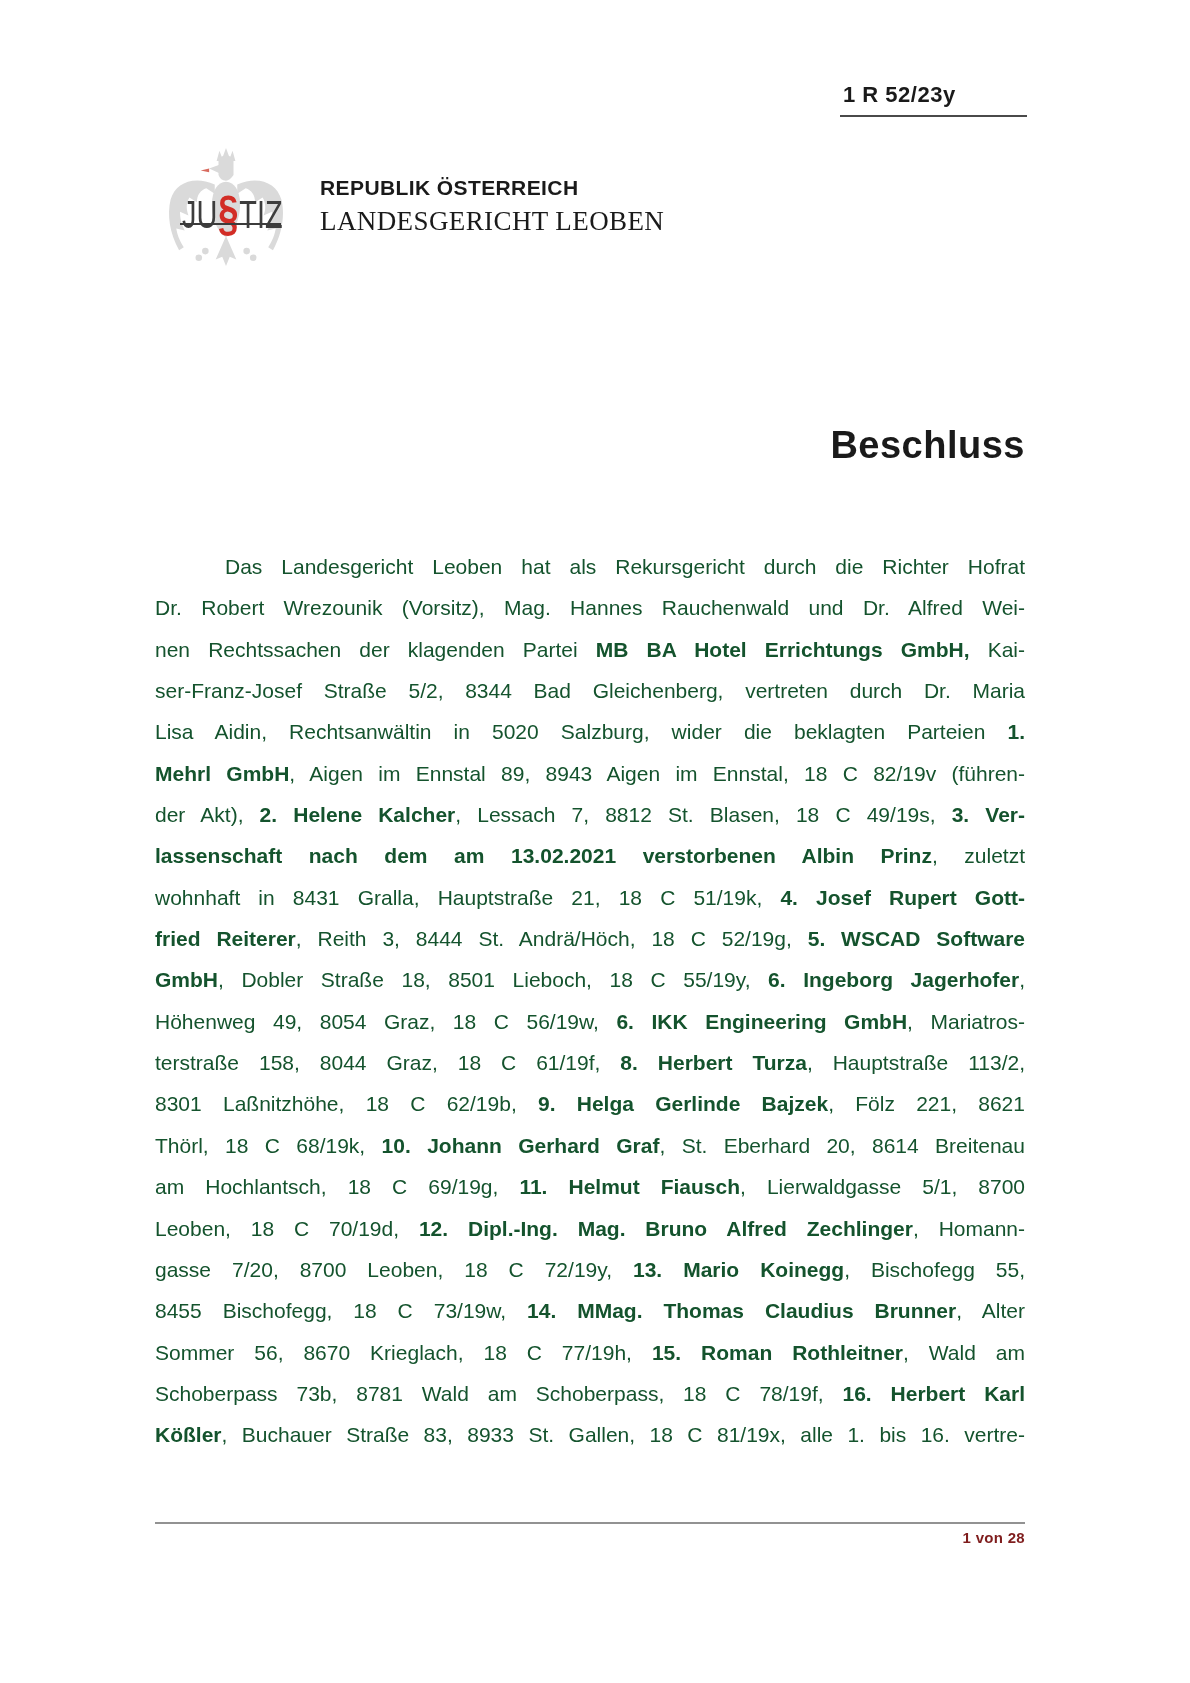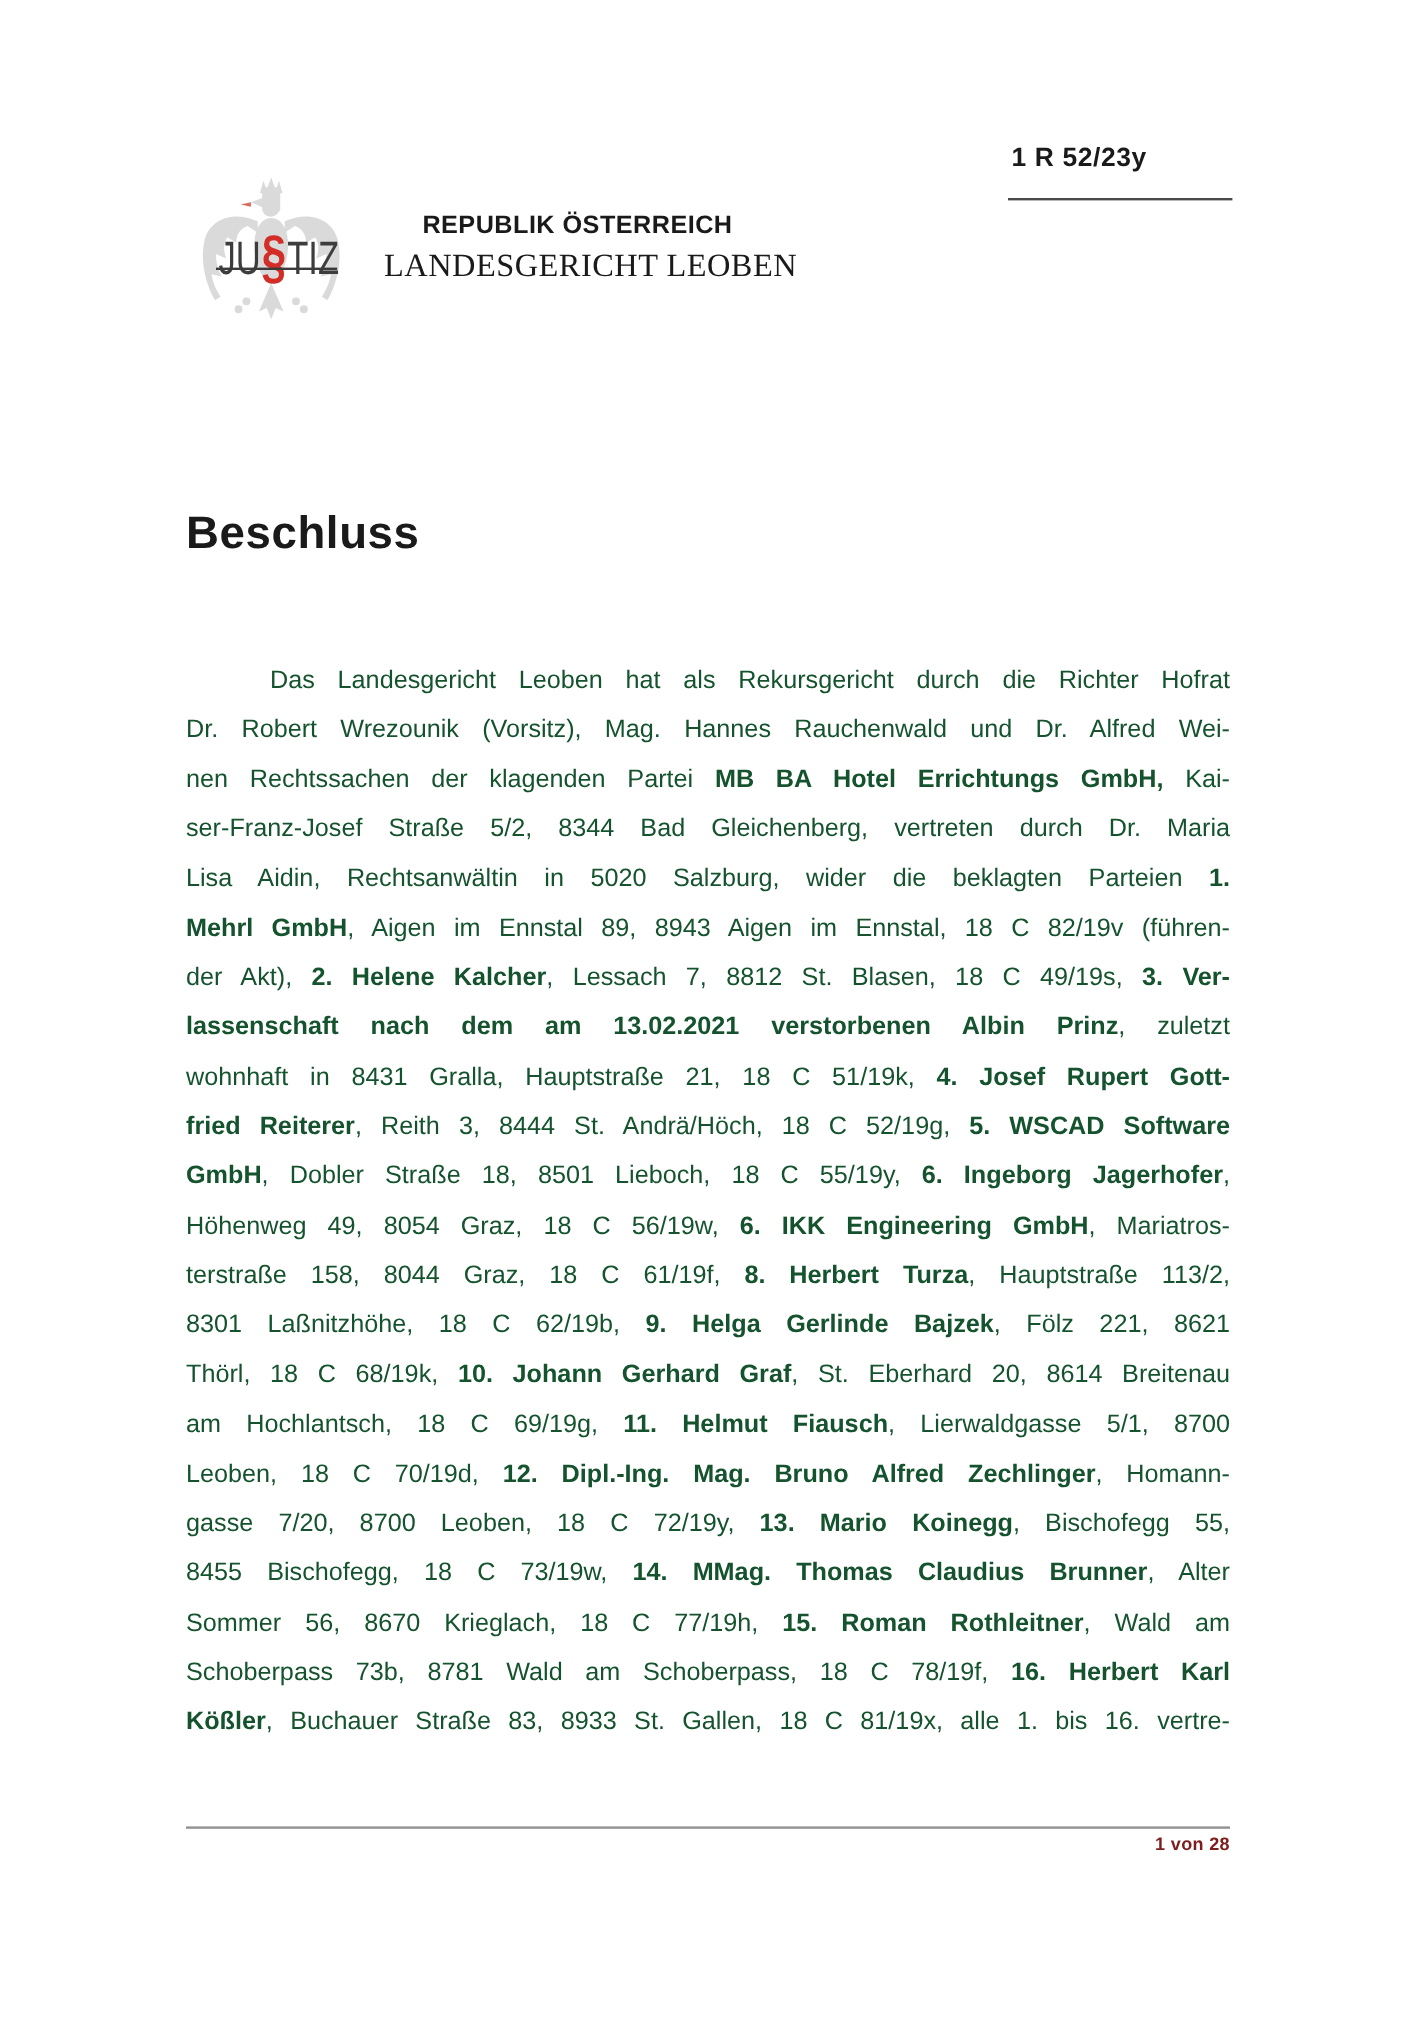--- a/index.html
+++ b/index.html
@@ -1,37 +1,37 @@
 <!DOCTYPE html>
 <html><head>
 <meta charset="utf-8">
 <style>
   html,body{margin:0;padding:0;background:#ffffff;}
   .page{
     position:relative;width:1190px;height:1683px;background:#ffffff;overflow:hidden;
     font-family:"Liberation Sans","DejaVu Sans",sans-serif;color:#1a1a1a;
   }
   
-  .case{position:absolute;left:840px;top:82px;width:187px;border-bottom:2px solid #4a4a4a;padding-bottom:21px;margin-top:36px;}
+  .case{position:absolute;left:840px;top:82px;width:187px;border-bottom:2px solid #4a4a4a;padding-bottom:7px;}
   .case-text{font-size:22px;font-weight:bold;letter-spacing:.5px;padding-left:3px;white-space:nowrap;}
   
   .logo{position:absolute;left:156px;top:138px;width:140px;height:130px;}
   .logo svg{position:absolute;left:0;top:8px;width:140px;height:122px;}
   .logo-text{
     position:absolute;left:26px;top:44px;white-space:nowrap;
     font-size:39px;font-weight:500;color:#3d3d3d;letter-spacing:0;
     transform:scaleX(.74);transform-origin:left center;
   }
   .logo-text .para{color:#d22d26;font-size:50px;font-weight:600;position:relative;top:3px;margin:0 1px;}
   .logo-underline{position:absolute;left:24px;top:85px;width:101px;height:2px;background:#3b3b3b;}
   .header-text{position:absolute;left:320px;top:176px;}
-  .republic{font-size:21px;font-weight:bold;letter-spacing:.4px;margin-left:32px;}
+  .republic{font-size:21px;font-weight:bold;letter-spacing:.4px;}
   .court{font-size:27px;letter-spacing:.4px;margin-top:6px;font-family:Liberation Serif, serif;}
   
-  .title{position:absolute;left:155px;top:424px;width:870px;text-align:left;
+  .title{position:absolute;left:155px;top:424px;width:870px;text-align:right;
     font-size:38px;font-weight:bold;letter-spacing:.5px;}
   
   .body{position:absolute;left:155px;top:546px;width:870px;font-size:21px;color:#14532d;}
   .line{height:41.35px;line-height:41.35px;text-align:justify;text-align-last:justify;white-space:nowrap;}
   .line.indent{text-indent:70px;}
   .line b{font-weight:bold;}
   
   .footer-rule{position:absolute;left:155px;top:1522px;width:870px;height:2px;background:#929292;}
   .footer-page{position:absolute;left:155px;top:1529px;width:870px;text-align:right;
     font-size:15px;font-weight:bold;color:#7f1d1d;letter-spacing:.3px;}

